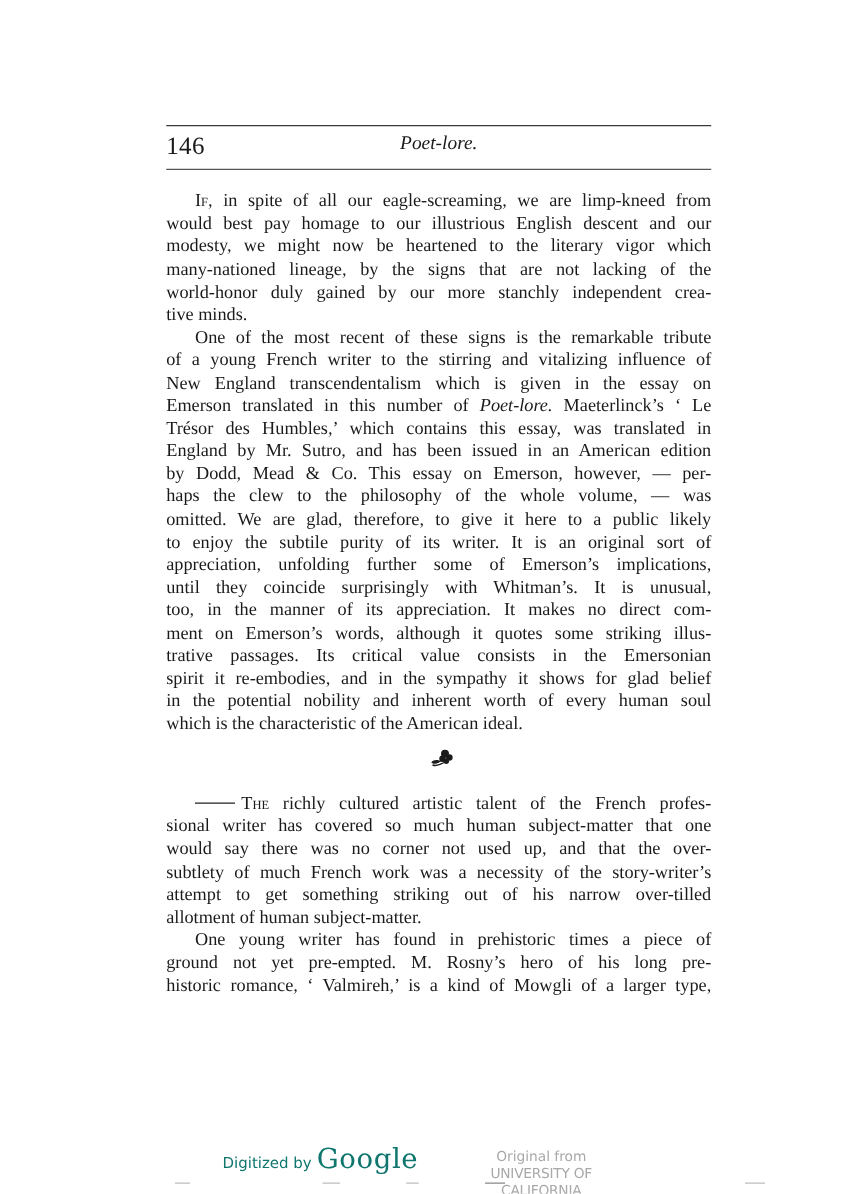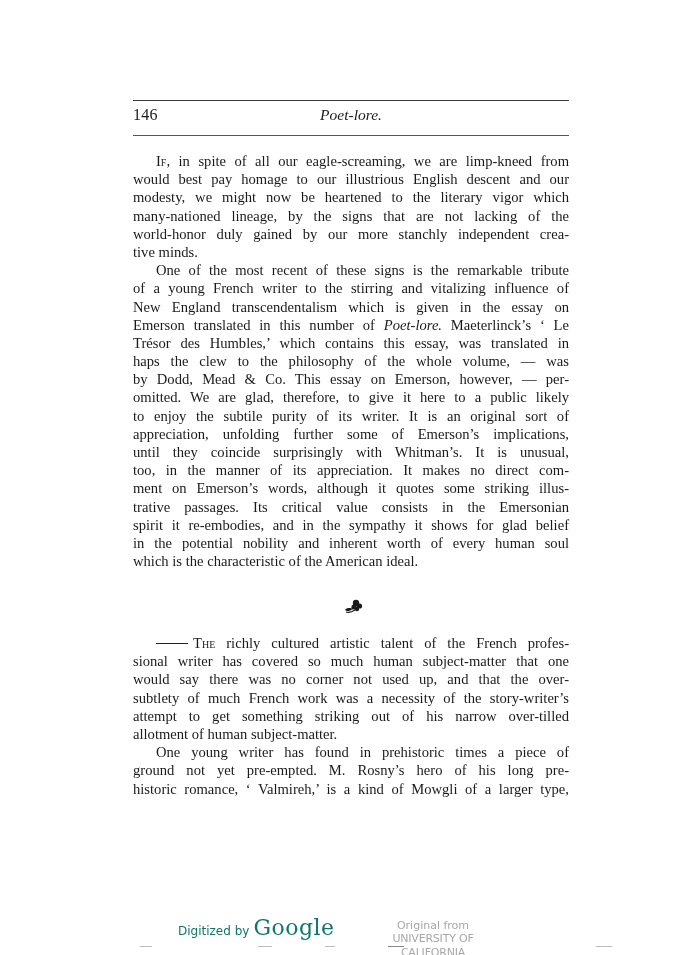--- a/index.html
+++ b/index.html
@@ -2,21 +2,21 @@
 <html><head>
   <meta charset="utf-8">
   <style>
     html, body { margin: 0; padding: 0; background: #ffffff; }
     body { width: 680px; height: 955px; position: relative; overflow: hidden;
            font-family: "Liberation Serif", "DejaVu Serif", serif; color: #1a1a1a; }
     .rule { position: absolute; left: 133px; width: 436px; height: 1px; background: #3a3a3a; }
     .rule.top { top: 100px; }
     .rule.bottom { top: 135px; background: #555; }
     .running-head { position: absolute; left: 133px; width: 436px; top: 106px; height: 22px; }
-    .page-number { position: absolute; left: 0; top: 0; font-size: 16px; letter-spacing: 0.3px; }
+    .page-number { position: absolute; left: 0; top: 0; font-size: 20px; letter-spacing: 0.3px; }
     .running-title { position: absolute; left: 0; width: 100%; top: 0; text-align: center;
                      font-style: italic; font-size: 15.5px; }
     .body-text { position: absolute; left: 133px; width: 436px; }
     .line { display: block; height: 18.2px; line-height: 18.2px; font-size: 14.6px;
             text-align: justify; text-align-last: justify; white-space: nowrap; overflow: visible; }
     .line.indent { padding-left: 23px; }
     .line.last { text-align-last: left; }
     .sc { font-variant: small-caps; }
     .ital { font-style: italic; }
     .ornament { position: absolute; left: 343px; top: 598px; width: 20px; height: 16px; }
@@ -49,22 +49,23 @@
     <span class="line">many-nationed lineage, by the signs that are not lacking of the</span>
     <span class="line">world-honor duly gained by our more stanchly independent crea-</span>
     <span class="line last">tive minds.</span>
   </div>
   <div>
     <span class="line indent">One of the most recent of these signs is the remarkable tribute</span>
     <span class="line">of a young French writer to the stirring and vitalizing influence of</span>
     <span class="line">New England transcendentalism which is given in the essay on</span>
     <span class="line"><span>Emerson translated in this number of</span> <span class="ital">Poet-lore.</span><span>  Maeterlinck’s ‘ Le</span></span>
     <span class="line">Trésor des Humbles,’ which contains this essay, was translated in</span>
+    <span class="line">England by Mr. Sutro, and has been issued in an American edition</span>
+    <span class="line">by Dodd, Mead &amp; Co.  This essay on Emerson, however, — per-</span>
     <span class="line">haps the clew to the philosophy of the whole volume, — was</span>
-    <span class="line">by Dodd, Mead &amp; Co.  This essay on Emerson, however, — per-</span>
     <span class="line">omitted.  We are glad, therefore, to give it here to a public likely</span>
     <span class="line">to enjoy the subtile purity of its writer.  It is an original sort of</span>
     <span class="line">appreciation, unfolding further some of Emerson’s implications,</span>
     <span class="line">until they coincide surprisingly with Whitman’s.  It is unusual,</span>
     <span class="line">too, in the manner of its appreciation.  It makes no direct com-</span>
     <span class="line">ment on Emerson’s words, although it quotes some striking illus-</span>
     <span class="line">trative passages.  Its critical value consists in the Emersonian</span>
     <span class="line">spirit it re-embodies, and in the sympathy it shows for glad belief</span>
     <span class="line">in the potential nobility and inherent worth of every human soul</span>
     <span class="line last">which is the characteristic of the American ideal.</span>

